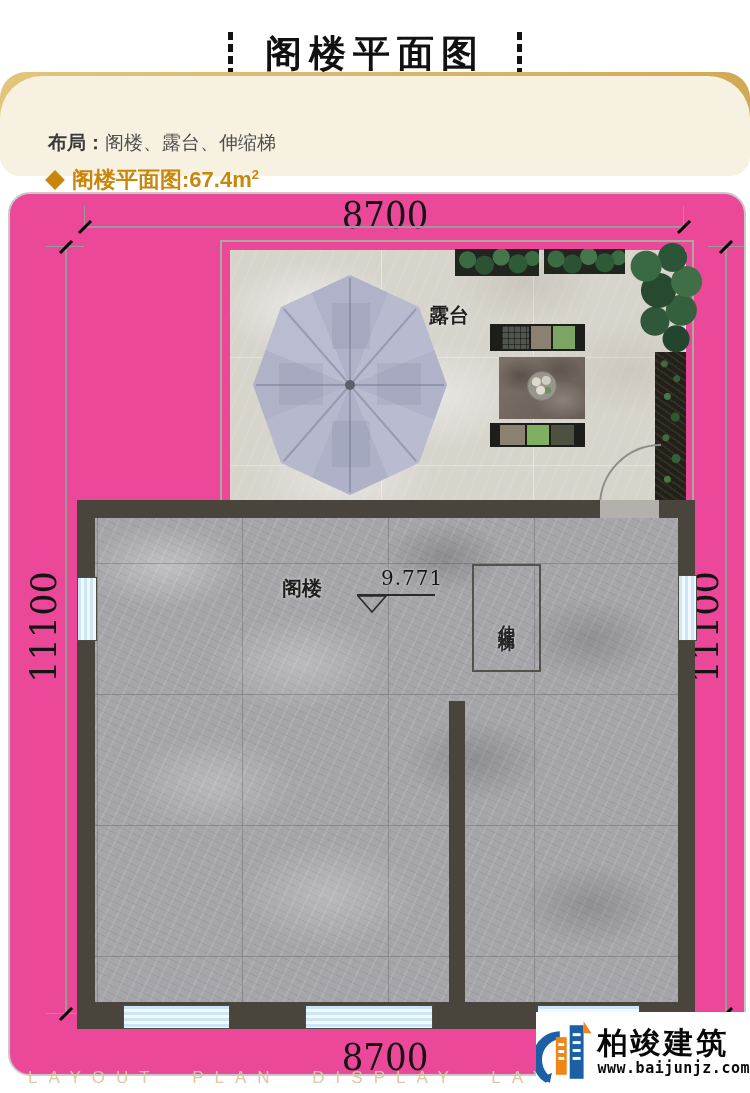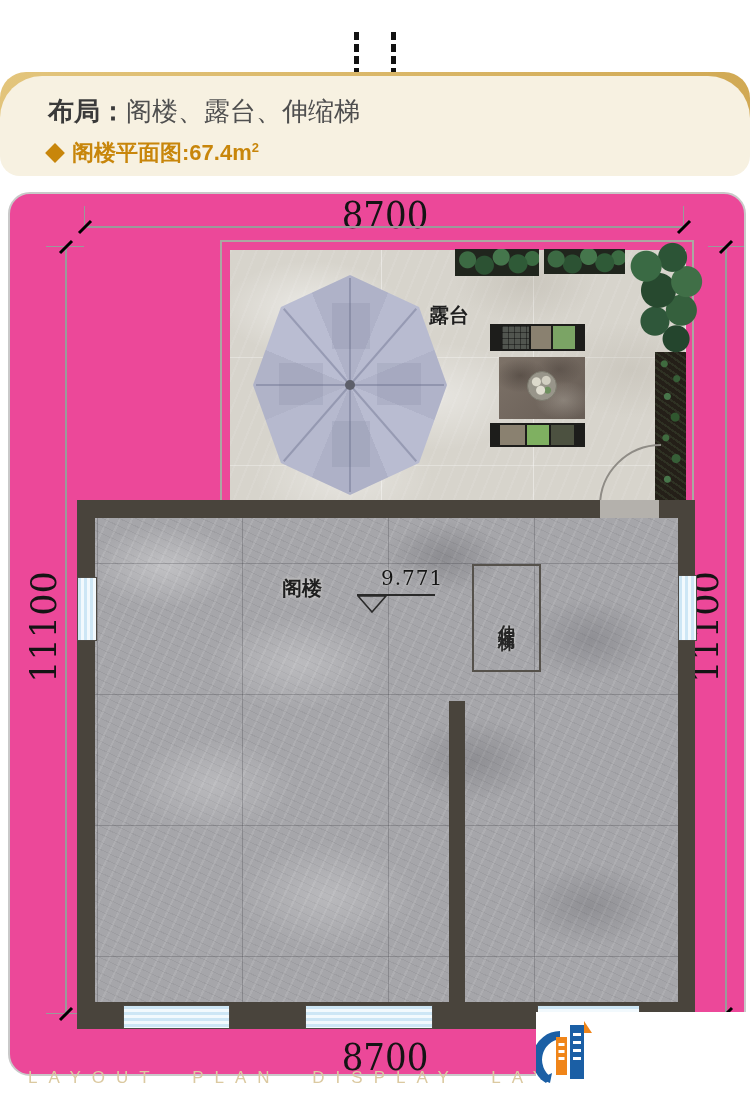--- a/index.html
+++ b/index.html
@@ -11,21 +11,21 @@
   .dashbar{width:5px;height:44px;
        background:repeating-linear-gradient(to bottom,#121212 0 8px,transparent 8px 12px);}
   .ttl{font-size:37px;font-weight:900;color:#111;letter-spacing:7px;}
   
   .panelWrap{position:absolute;left:0;top:72px;width:750px;height:104px;}
   .panelGold{position:absolute;inset:0;border-radius:26px;
        background:linear-gradient(135deg,#e3c57c,#cfa64f);}
   .panelBeige{position:absolute;left:0;right:0;top:4px;bottom:0;
        border-radius:42px 42px 20px 20px;background:#f7f1e1;}
   .panelTxt{position:absolute;left:48px;top:22px;}
-  .line1{font-size:26px;color:#4f4f4f;}
+  .line1{font-size:19px;color:#4f4f4f;margin-top:36px;}
   .line1 b{color:#3a3a3a;font-weight:700;}
   .line2{margin-top:9px;display:flex;align-items:center;gap:10px;}
   .diamond{width:14px;height:14px;background:#c8860b;transform:rotate(45deg);flex:none;}
   .goldTxt{font-size:22px;font-weight:800;color:#c8860b;}
   .goldTxt sup{font-size:13px;}
   
   .plan{position:absolute;left:8px;top:192px;width:734px;height:880px;background:#ec4899;
         border:2px solid #c9c9c9;border-radius:22px;}
   .abs{position:absolute;}
   
@@ -139,20 +139,21 @@
   .site{font-size:15px;font-weight:800;color:#0a0a0a;letter-spacing:.5px;
         font-family:"DejaVu Sans Mono",monospace;}
 </style>
 </head>
 <body>
 
 <div class="page">
 
   <div class="hdr">
     <div class="dashbar"></div>
+    <div class="ttl">阁楼平面图</div>
     <div class="dashbar"></div>
   </div>
 
   <div class="panelWrap">
     <div class="panelGold"></div>
     <div class="panelBeige"></div>
     <div class="panelTxt">
       <div class="line1"><b>布局：</b><span>阁楼、露台、伸缩梯</span></div>
       <div class="line2">
         <span class="diamond"></span>
@@ -263,15 +264,19 @@
       <rect x="22.5" y="28" width="6" height="3" fill="#fff"></rect>
       <rect x="22.5" y="35" width="6" height="3" fill="#fff"></rect>
       <rect x="22.5" y="42" width="6" height="3" fill="#fff"></rect>
       <rect x="34" y="10" width="14" height="54" fill="#1b5fa5"></rect>
       <rect x="37" y="18" width="8" height="3" fill="#fff"></rect>
       <rect x="37" y="26" width="8" height="3" fill="#fff"></rect>
       <rect x="37" y="34" width="8" height="3" fill="#fff"></rect>
       <rect x="37" y="42" width="8" height="3" fill="#fff"></rect>
       <polygon points="48,6 56,18 48,18" fill="#f08519"></polygon>
     </svg>
+    <div class="brandCol">
+      <div class="brand">柏竣建筑</div>
+      <div class="site">www.baijunjz.com</div>
+    </div>
   </div>
 
 </div>
 
 </body></html>

